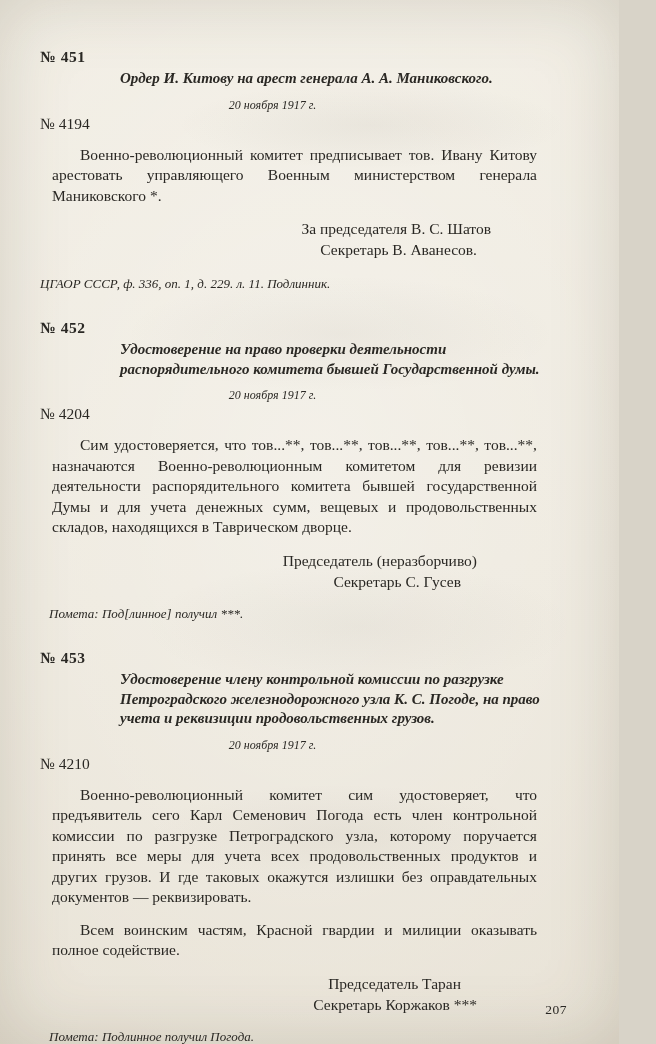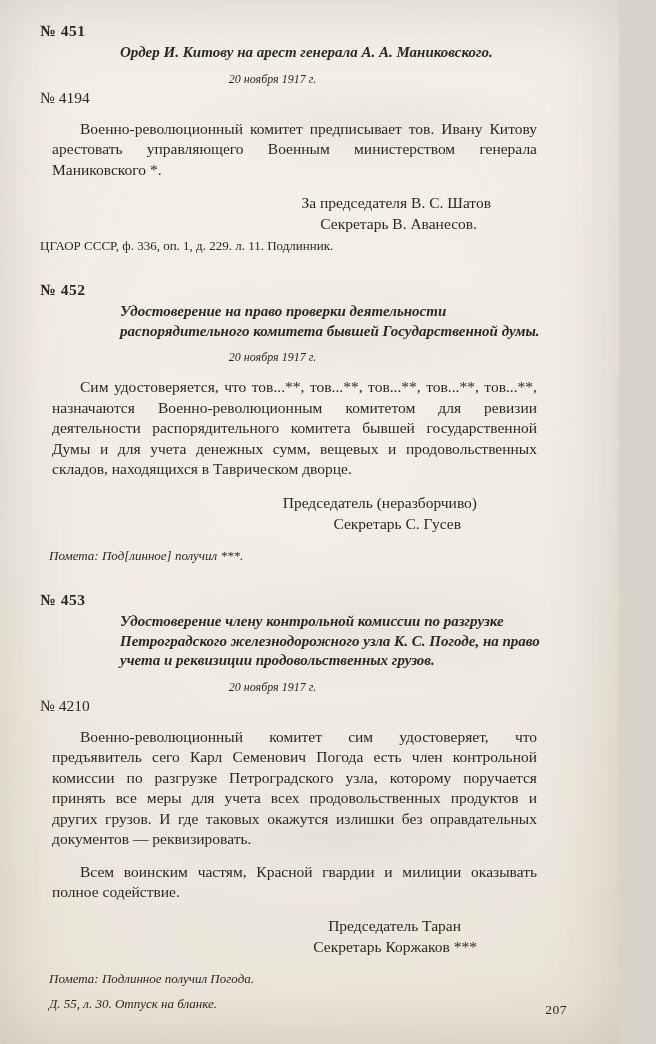--- a/index.html
+++ b/index.html
@@ -5,21 +5,21 @@
   html,body{margin:0;padding:0;}
   body{
     width:656px;height:1044px;
     background:#d8d3c8;
     font-family:"Liberation Serif","DejaVu Serif",serif;
   }
   .page{
     position:relative;
     width:619px;height:1044px;
     box-sizing:border-box;
-    padding:22px 70px 30px 40px;
+    padding:48px 70px 30px 40px;
     background:
       radial-gradient(130% 110% at 50% 45%, rgba(255,255,255,0.35), rgba(255,255,255,0) 70%),
       linear-gradient(175deg,#f1ede3 0%,#ece7db 55%,#e7e1d4 100%);
     box-shadow: inset 0 0 70px rgba(95,85,60,0.20);
     color:#2a2824;
     overflow:hidden;
   }
   
   .page::before{
     content:"";
@@ -68,22 +68,23 @@
   .sigs{margin:6px 0 2px 0;font-family:Liberation Serif, serif;}
   .sig{
     text-align:right;
     font-size:15.5px;
     line-height:21px;
   }
   .sig-pad-1{padding-right:58px;}
   .sig-pad-2{padding-right:72px;}
   .sig-pad-3{padding-right:88px;}
   .source{
+    font-style:italic;
     font-size:13px;
-    margin-top:4px;
+    margin-top:16px;
   }
   .pometa{
     font-style:italic;
     font-size:13px;
     line-height:16.5px;
     margin-top:14px;
   }
   .pometa div{margin:9px;}
   .footnotes{
     margin-top:30px;
@@ -118,20 +119,21 @@
       <div class="sig sig-pad-1">За председателя В. С. Шатов</div>
       <div class="sig sig-pad-2">Секретарь В. Аванесов.</div>
     </div>
     <div class="source">ЦГАОР СССР, ф. 336, оп. 1, д. 229. л. 11. Подлинник.</div>
   </section>
 
   <section class="doc">
     <div class="doc-no">№ 452</div>
     <div class="doc-title">Удостоверение на право проверки деятельности распорядительного комитета бывшей Государственной думы.</div>
     <div class="doc-date">20 ноября 1917 г.</div>
+    <div class="reg-no">№ 4204</div>
     <p class="body">Сим удостоверяется, что тов...**, тов...**, тов...**, тов...**, тов...**, назначаются Военно-революционным комитетом для ревизии деятельности распорядительного комитета бывшей государственной Думы и для учета денежных сумм, вещевых и продовольственных складов, находящихся в Таврическом дворце.</p>
     <div class="sigs">
       <div class="sig sig-pad-2">Председатель (неразборчиво)</div>
       <div class="sig sig-pad-3">Секретарь С. Гусев</div>
     </div>
     <div class="pometa">
       <div>Помета: Под[линное] получил ***.</div>
     </div>
   </section>
 

